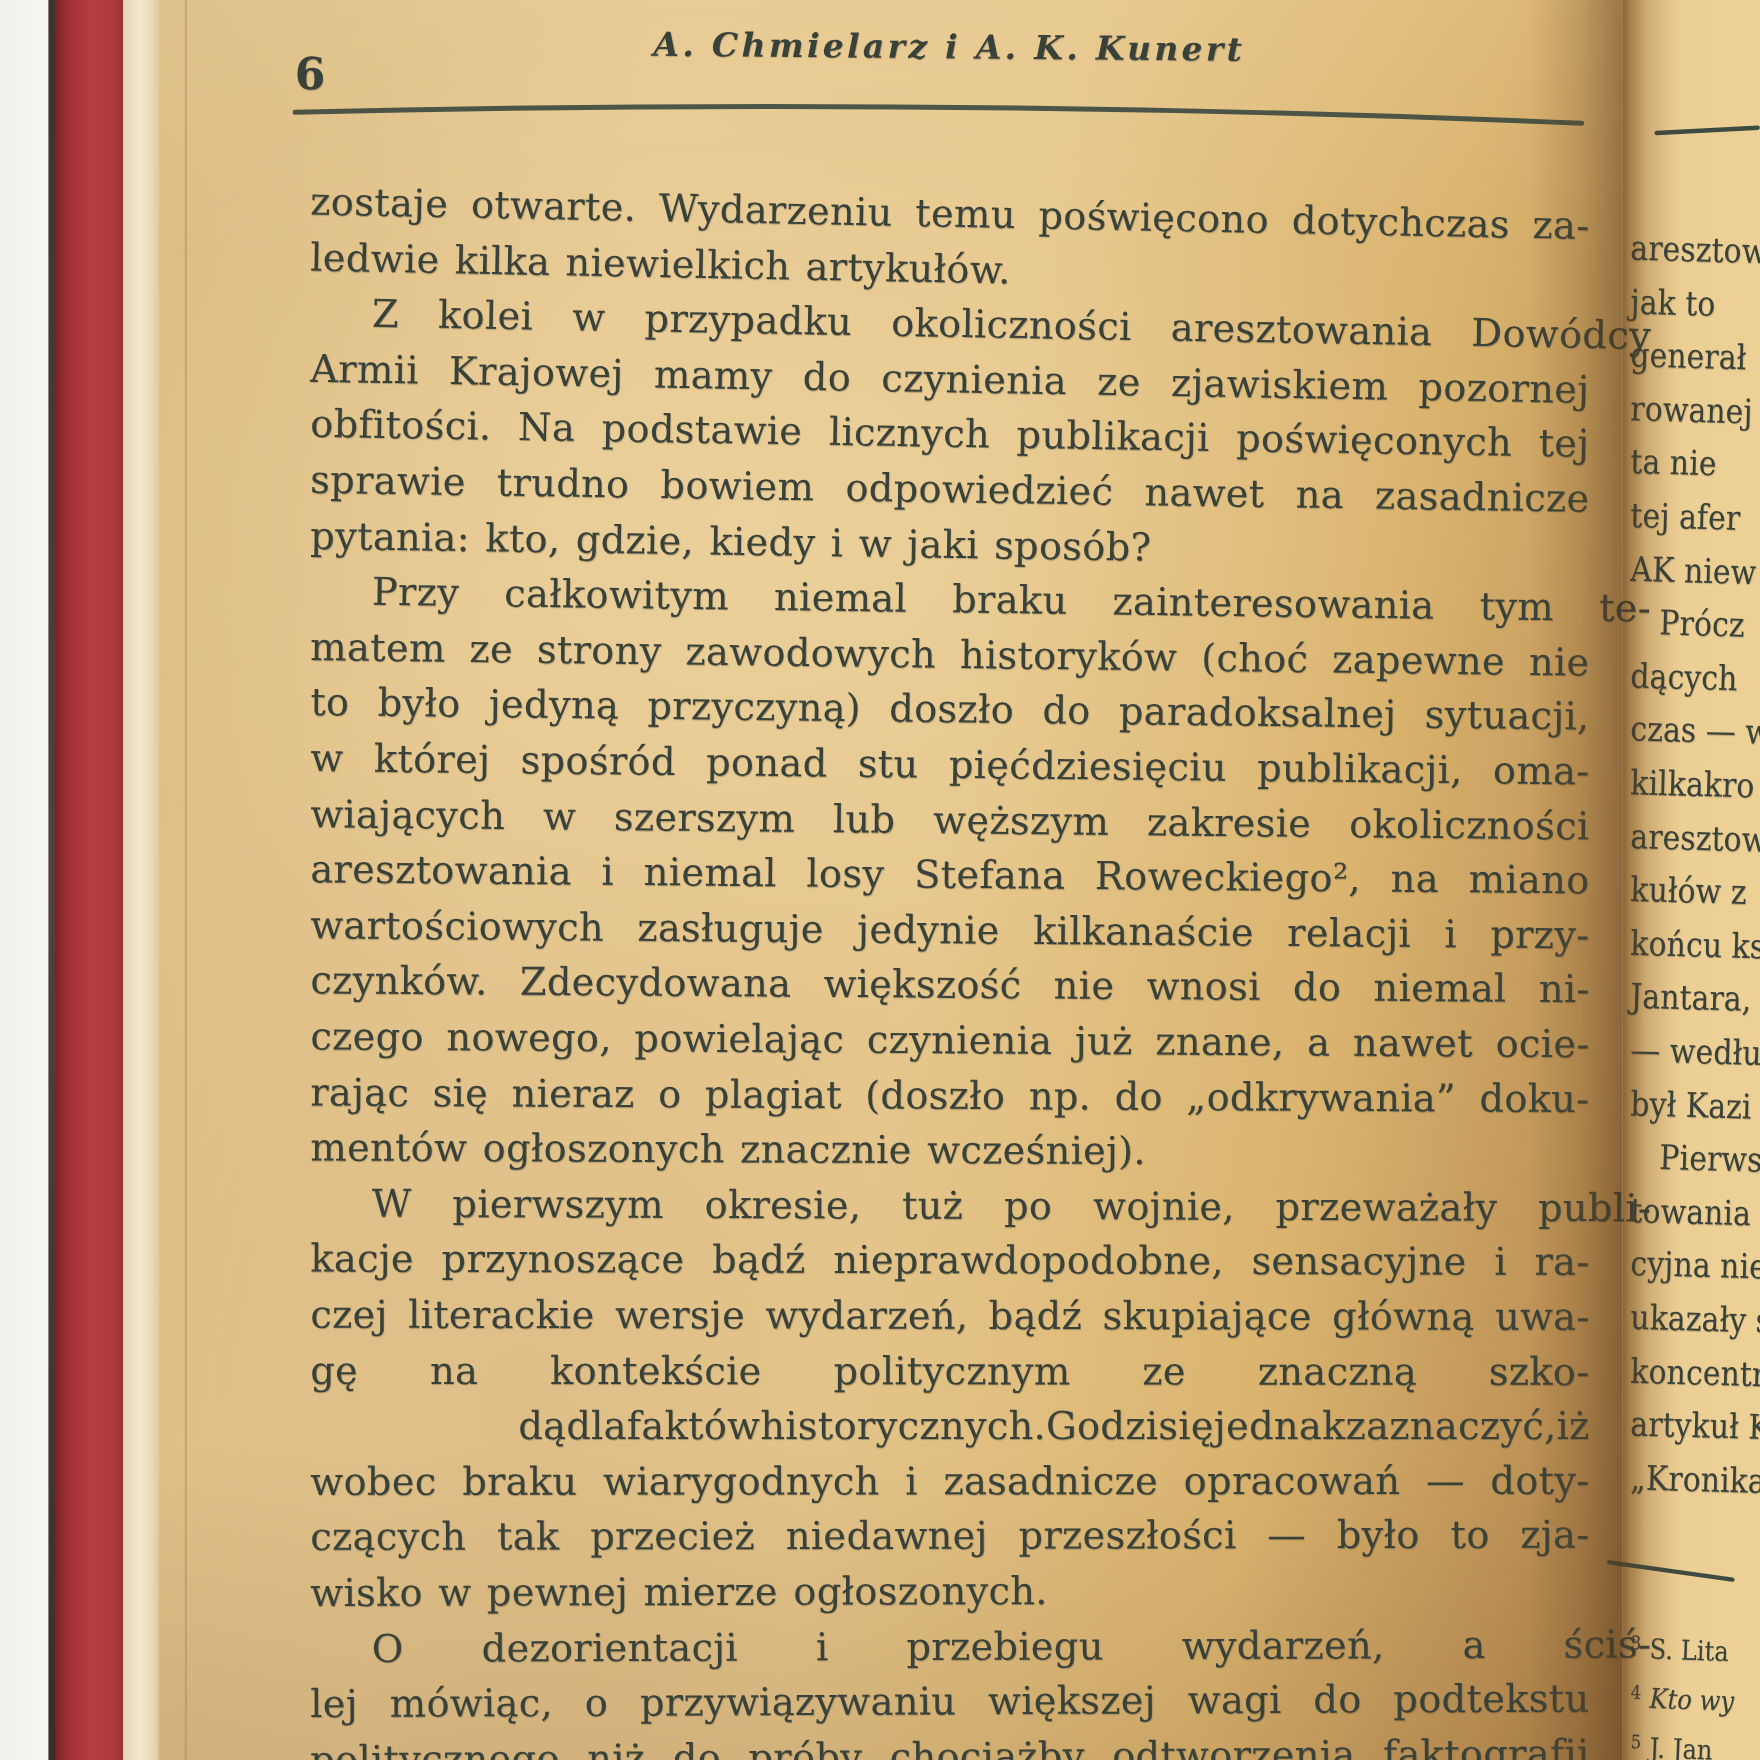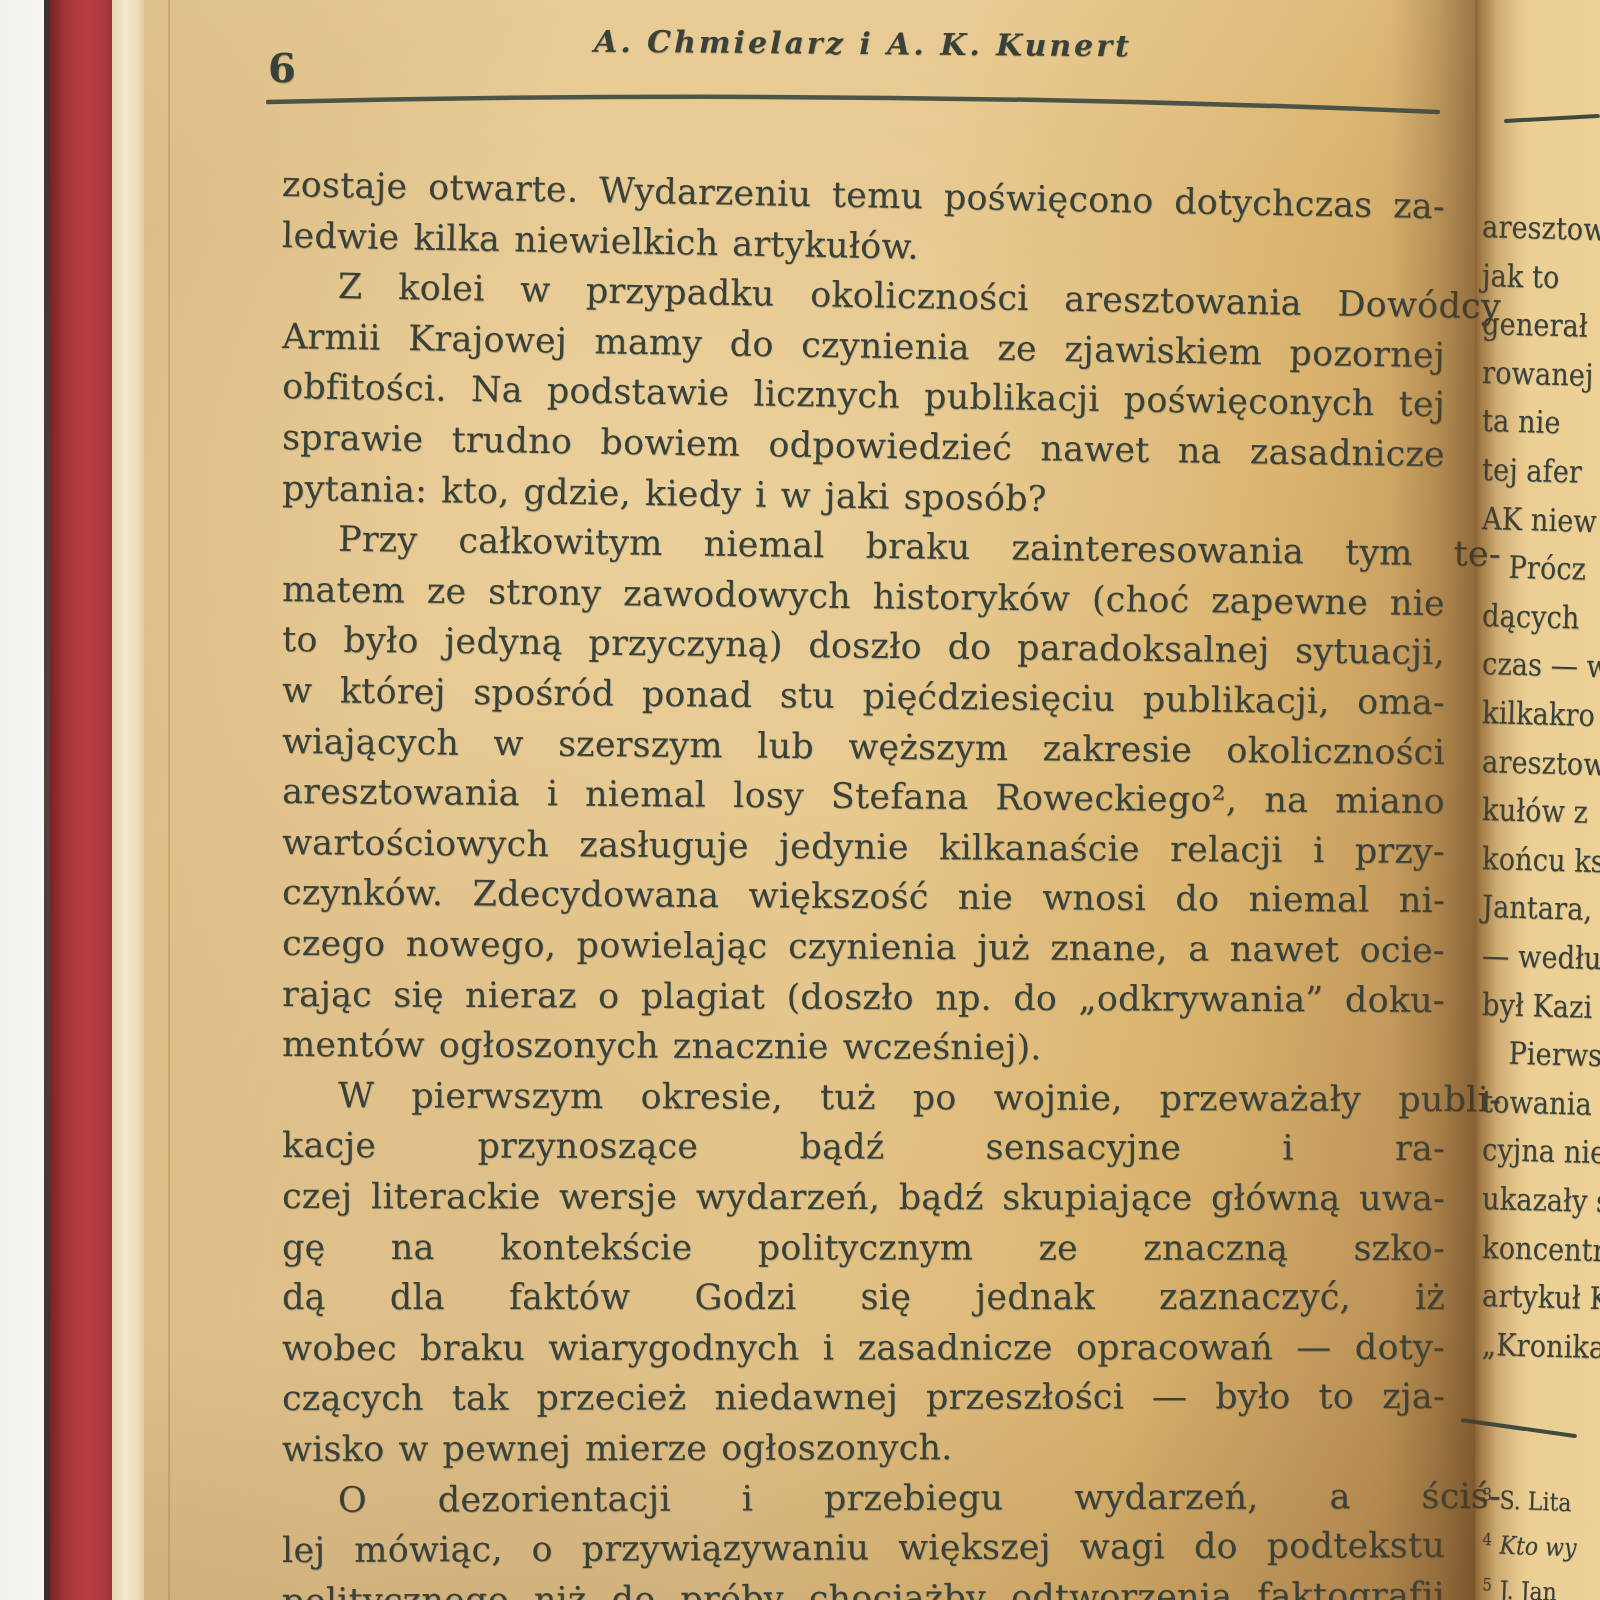--- a/index.html
+++ b/index.html
@@ -254,20 +254,21 @@
       <span>tuż</span>
       <span>po</span>
       <span>wojnie,</span>
       <span>przeważały</span>
       <span>publi-</span>
     </div>
     <div class="bline" style="top: 1125.4px; transform: rotate(0.15deg);">
       <span>kacje</span>
       <span>przynoszące</span>
       <span>bądź</span>
+      <span>nieprawdopodobne,</span>
       <span>sensacyjne</span>
       <span>i</span>
       <span>ra-</span>
     </div>
     <div class="bline" style="top: 1176px; transform: rotate(0.1deg);">
       <span>czej</span>
       <span>literackie</span>
       <span>wersje</span>
       <span>wydarzeń,</span>
       <span>bądź</span>
@@ -277,24 +278,25 @@
     </div>
     <div class="bline" style="top: 1226.6px; transform: rotate(0.05deg);">
       <span>gę</span>
       <span>na</span>
       <span>kontekście</span>
       <span>politycznym</span>
       <span>ze</span>
       <span>znaczną</span>
       <span>szko-</span>
     </div>
-    <div class="bline" style="top: 1277.2px; transform: rotate(0deg);">
+    <div class="bline" style="top: 1277.2px; transform: rotate(0deg); justify-content: flex-end;">
       <span>dą</span>
       <span>dla</span>
       <span>faktów</span>
+      <span>historycznych.</span>
       <span>Godzi</span>
       <span>się</span>
       <span>jednak</span>
       <span>zaznaczyć,</span>
       <span>iż</span>
     </div>
     <div class="bline" style="top: 1327.8px; transform: rotate(-0.05deg);">
       <span>wobec</span>
       <span>braku</span>
       <span>wiarygodnych</span>

